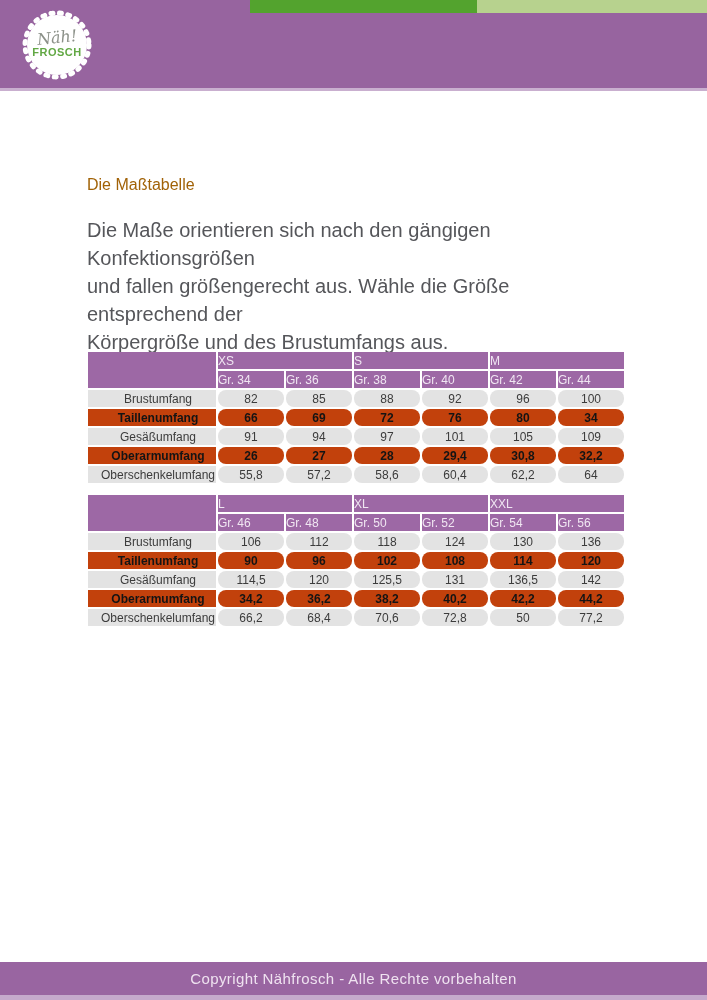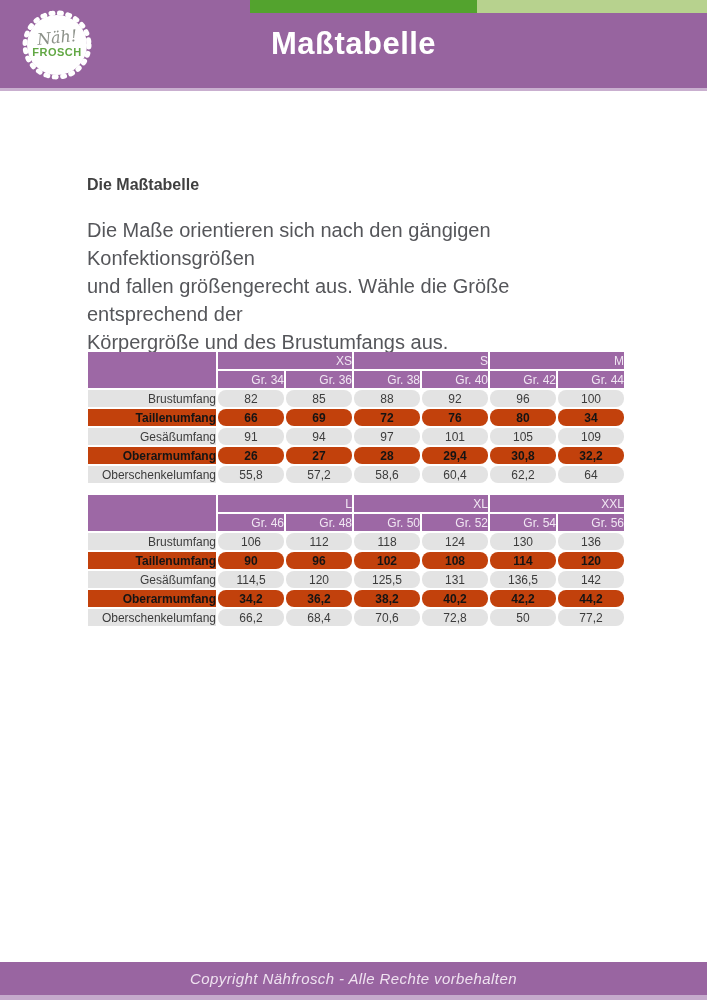--- a/index.html
+++ b/index.html
@@ -30,59 +30,58 @@
     font-family:"DejaVu Serif", serif;font-style:italic;color:#8b9088;
     font-size:16px;line-height:14px;transform:rotate(-6deg);
   }
   .logo-name{
     font-size:11px;font-weight:bold;color:#62a844;letter-spacing:.5px;line-height:14px;
   }
 
   
   .intro-heading{
     position:absolute;top:176px;left:87px;
-    font-size:16px;font-weight:bold;color:#404040;
+    font-size:16px;font-weight:normal;color:#a16207;
   }
   .intro-paragraph{
     position:absolute;top:216px;left:87px;width:510px;
     font-size:20px;line-height:28px;color:#55565a;white-space:pre-line;
   }
 
   
   .mtable{
     position:absolute;left:86px;border-collapse:separate;border-spacing:2px;
     table-layout:fixed;width:540px;
   }
   .mtable-1{top:350px;}
   .mtable-2{top:493px;}
   .mtable th,.mtable td{height:17px;padding:0;font-size:12px;font-weight:normal;overflow:hidden;}
-  .mtable thead th{background:#9d68a5;color:#f0e6f2;text-align:right;}
+  .mtable thead th{background:#9d68a5;color:#f0e6f2;text-align:left;}
   .mtable thead th.corner{background:#9d68a5;}
-  .mtable tbody th{text-align:right;padding-left:12px;}
+  .mtable tbody th{text-align:center;padding-left:12px;}
   .mtable tbody td{text-align:center;border-radius:8px;}
   .mtable tr.gray th,.mtable tr.gray td{background:#e3e3e3;color:#3c3c3c;}
   .mtable tr.white th,.mtable tr.white td{background:#c2410c;color:#141414;font-weight:bold;}
 
   
   .footer-bar{
     position:absolute;top:962px;left:0;width:707px;height:33px;background:#9965a1;
-    display:flex;align-items:center;justify-content:center;font-style:italic;
+    display:flex;align-items:center;justify-content:center;
   }
   .footer-text{color:#efe2f0;font-size:15px;letter-spacing:.4px;}
   .footer-strip{position:absolute;top:995px;left:0;width:707px;height:5px;background:#c5a9cc;}
 </style>
 </head>
 <body>
 
 <div class="page-header">
   <div class="green-bar">
     <div class="dark"></div>
     <div class="light"></div>
   </div>
-  <div class="page-title">Maßtabelle</div>
   <div class="logo">
     <svg width="72" height="72" viewBox="0 0 72 72">
       <circle cx="36" cy="36" r="30" fill="#ffffff"></circle>
       <circle cx="36" cy="36" r="32" fill="none" stroke="#ffffff" stroke-width="5" stroke-dasharray="2 6.5" stroke-linecap="round"></circle>
     </svg>
     <div class="logo-text">
       <div class="logo-script">Näh!</div>
       <div class="logo-name">FROSCH</div>
     </div>
   </div>

